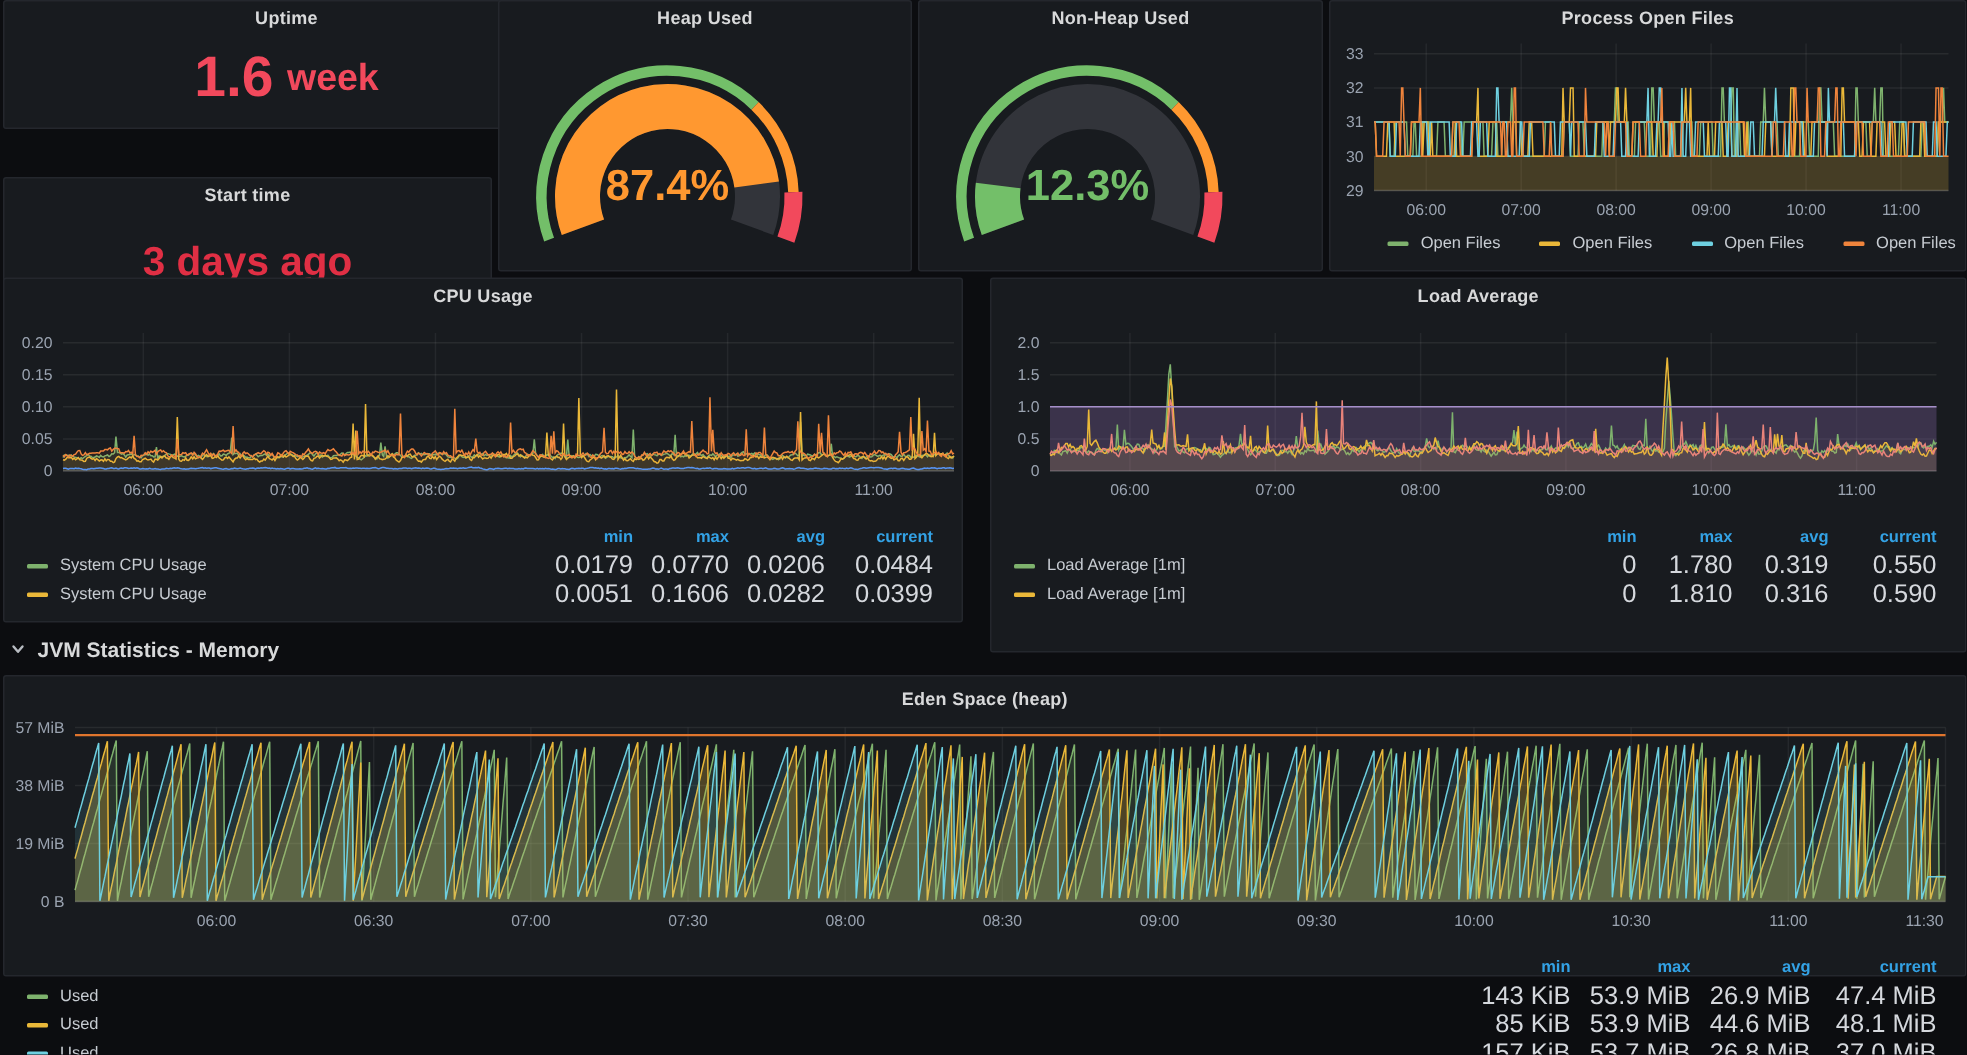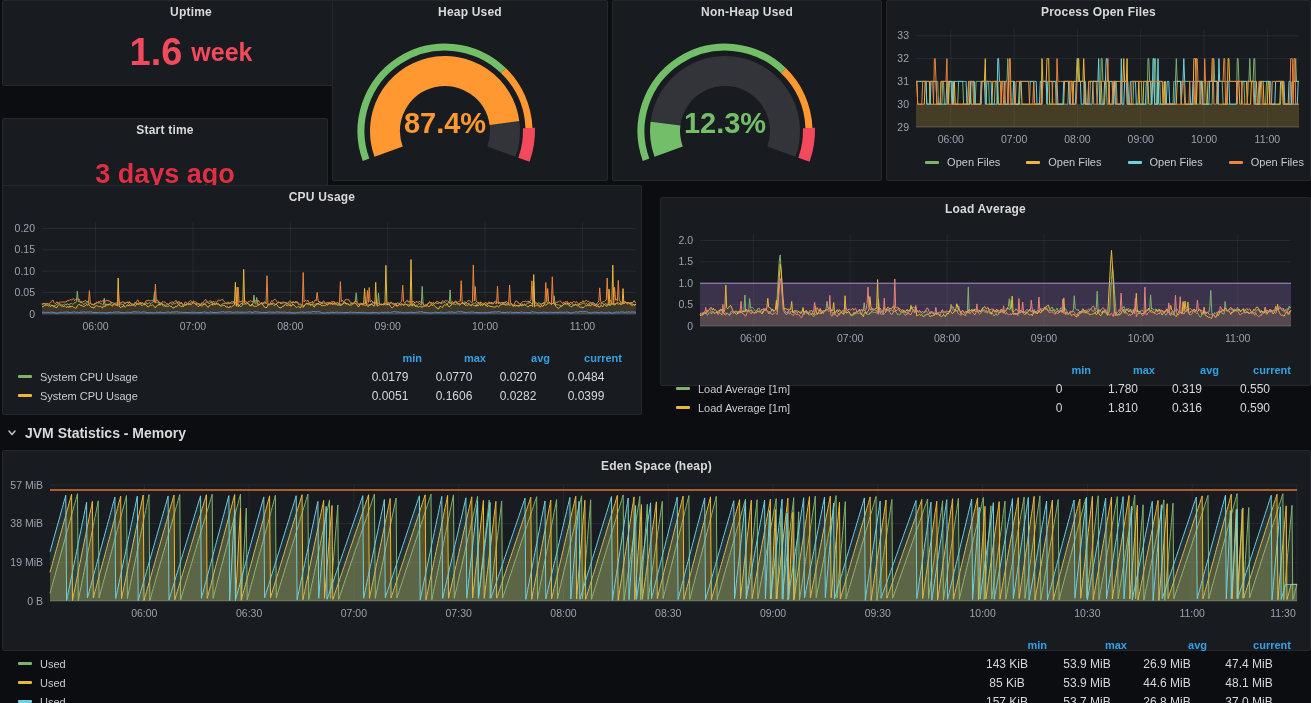--- a/index.html
+++ b/index.html
@@ -7,21 +7,21 @@
        font-family:"Liberation Sans",sans-serif;position:relative;}
   .panel{position:absolute;background:#181b1f;border:1px solid #24272d;border-radius:2px;box-sizing:border-box;}
   .panel-title{position:absolute;top:4px;left:0;right:0;text-align:center;font-size:12px;font-weight:700;color:#d8d9da;letter-spacing:.2px;cursor:pointer;}
   
   .p-uptime{left:2px;top:0;width:378px;height:86px;}
   .p-start{left:2px;top:90px;width:326px;height:91px;margin-top:28px;}
   .p-heap{left:332px;top:0;width:276px;height:181px;}
   .p-nonheap{left:612px;top:0;width:270px;height:181px;}
   .p-open{left:886px;top:0;width:425px;height:181px;}
   .p-cpu{left:2px;top:185px;width:640px;height:230px;}
-  .p-load{left:660px;top:185px;width:651px;height:189px;margin-top:12px;}
+  .p-load{left:660px;top:185px;width:651px;height:250px;}
   .p-eden{left:2px;top:450px;width:1309px;height:201px;}
   
   .stat-wrap{position:absolute;left:0;right:0;top:20px;bottom:2px;display:flex;align-items:center;justify-content:center;}
   .stat-big{font-size:38px;font-weight:700;line-height:1;}
   .stat-unit{font-size:25px;font-weight:700;margin-left:9px;line-height:1;}
   .stat-med{font-size:27px;font-weight:700;line-height:1;}
   
   .gauge-wrap{position:absolute;top:26px;left:0;right:0;display:flex;justify-content:flex-start;}
   
   .section-row{position:absolute;left:6px;top:421px;height:24px;display:flex;align-items:center;gap:7px;cursor:pointer;}
@@ -30,21 +30,21 @@
   .chart{position:absolute;}
   .chart svg{display:block;}
   text.tick{fill:#9aa3b0;font-size:10.5px;font-family:"Liberation Sans",sans-serif;}
   
   .legend-table{position:absolute;left:1px;right:1px;}
   .lrow{display:grid;grid-template-columns:1fr 64px 64px 64px 72px;align-items:center;height:19px;padding:0 18px 0 14px;}
   .p-eden .lrow{grid-template-columns:1fr 80px 80px 80px 84px;}
   .stat-h{color:#33a2e5;font-weight:700;font-size:11px;text-align:right;cursor:pointer;}
   .lcell-label{display:flex;align-items:center;gap:8px;font-size:11px;color:#c7ccd2;cursor:pointer;}
   .swatch{width:14px;height:3px;border-radius:1px;flex:0 0 14px;}
-  .stat{font-size:12px;color:#d5d8dd;text-align:center;}
+  .stat{font-size:17px;color:#d5d8dd;text-align:right;}
   .inline-legend{position:absolute;left:36px;right:4px;display:flex;gap:26px;align-items:center;}
   .inline-item{display:flex;align-items:center;gap:8px;font-size:11px;color:#c7ccd2;cursor:pointer;}
   #legend-open{top:155px;justify-content:center;}
   #legend-cpu,#legend-load{top:162px;}
   #legend-eden{top:184px;}
 </style>
 </head>
 <body>
 
 <div class="panel p-uptime">
@@ -189,21 +189,21 @@
         <span class="stat-h">avg</span>
         <span class="stat-h">current</span>
       </div>
       <div class="lrow">
         <span class="lcell-label">
           <span class="swatch" style="background: rgb(126, 178, 109);"></span>
           <span>System CPU Usage</span>
         </span>
         <span class="stat">0.0179</span>
         <span class="stat">0.0770</span>
-        <span class="stat">0.0270</span>
+        <span class="stat">0.0206</span>
         <span class="stat">0.0484</span>
       </div>
       <div class="lrow">
         <span class="lcell-label">
           <span class="swatch" style="background: rgb(234, 184, 57);"></span>
           <span>System CPU Usage</span>
         </span>
         <span class="stat">0.0051</span>
         <span class="stat">0.1606</span>
         <span class="stat">0.0282</span>

